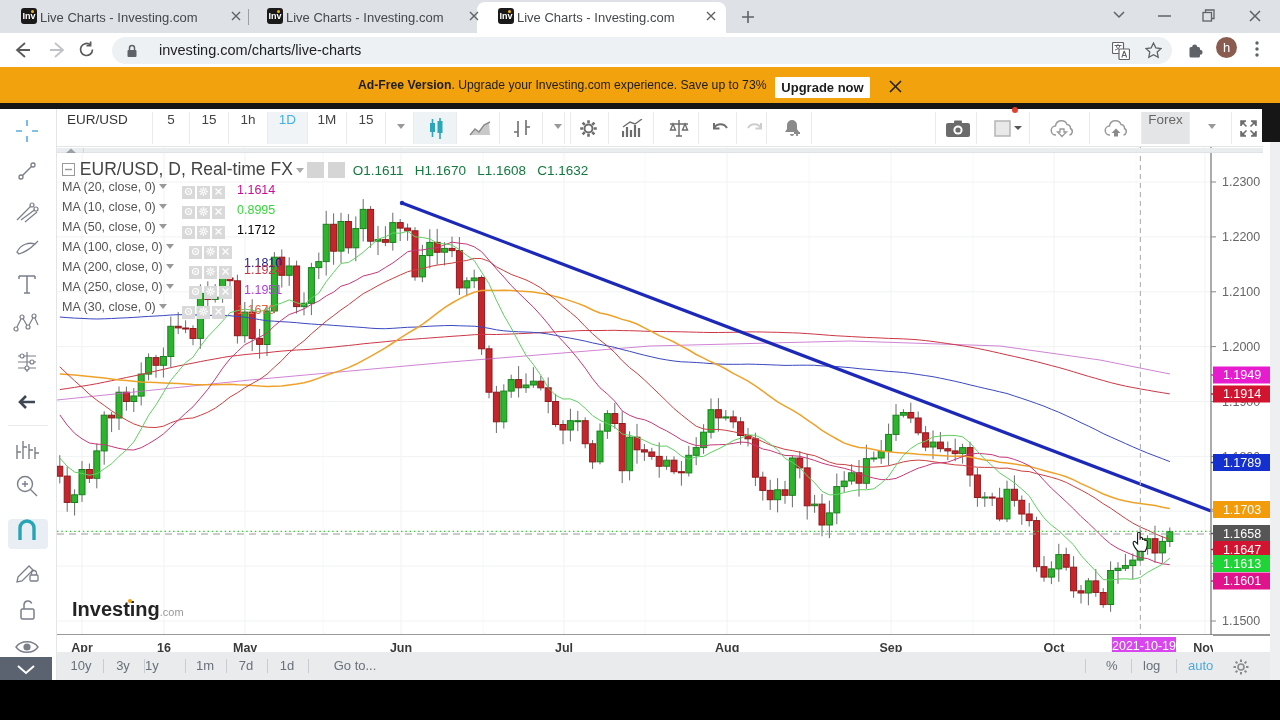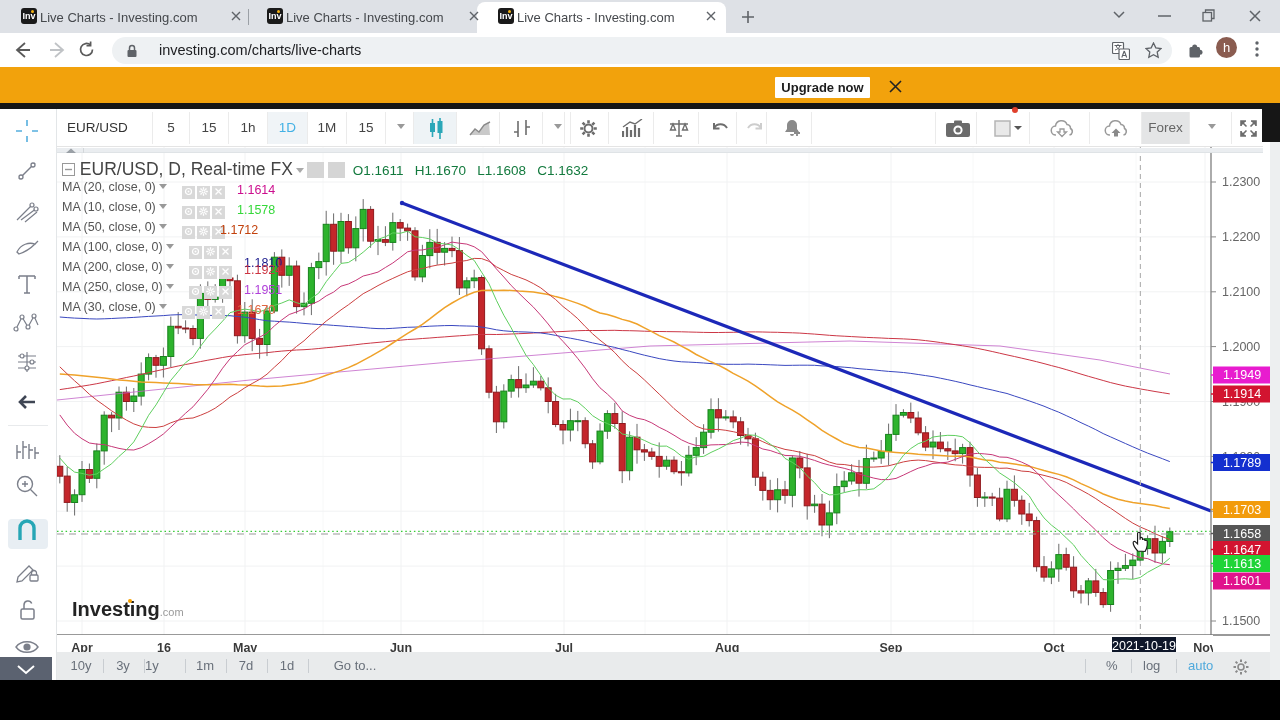--- a/index.html
+++ b/index.html
@@ -17,29 +17,29 @@
 
 #banner{position:absolute;left:0;top:67px;width:1280px;height:36px;background:#f2a20c;color:#1d1d1d;font-size:12.2px}
 #upgbtn{position:absolute;left:775px;top:10px;width:95px;height:21px;background:#fff;border-radius:1px;
  font-weight:bold;font-size:13px;text-align:center;line-height:21px;color:#1d1d1d}
 #blackstrip{position:absolute;left:0;top:103px;width:1280px;height:6px;background:#161616}
 
 #page{position:absolute;left:0;top:109px;width:1280px;height:571px;background:#fff}
 #ctoolbar{position:absolute;left:57px;top:0px;width:1206px;height:38px;background:#fff;border-bottom:1px solid #e4e4e4}
 .tbtn{position:absolute;top:3px;height:32px;border-right:1px solid #ebebeb;color:#4f4f4f;
  font-size:13.5px;text-align:center}
-.tbtn span{display:inline-block;margin-top:8px}
+.tbtn span{display:inline-block;}
 #sidebar{position:absolute;left:0;top:0;width:57px;height:571px;background:#fff;border-right:1px solid #e3e6e8}
 .sic{position:absolute;left:13px;width:28px;height:28px}
 
 #chart{position:absolute;left:57px;top:38px;width:1213px;height:497px;background:#fff}
 #dates{position:absolute;left:57px;top:526px;width:1156px;height:26px;background:#fff;overflow:hidden;
  font-size:12.5px;color:#3a3a3a;font-weight:bold}
 .dlab{position:absolute;top:6px}
-#datebadge{position:absolute;left:1055px;top:2px;width:64px;height:19px;background:#0f172a;color:#fff;
+#datebadge{position:absolute;left:1055px;top:2px;width:64px;height:19px;background:#d946ef;color:#fff;
  font-weight:normal;text-align:center;line-height:19px;font-size:12.5px}
 #bottombar{position:absolute;left:57px;top:543px;width:1223px;height:28px;background:#e9ebec;
  font-size:13px;color:#69707a;line-height:28px}
 .bsep{position:absolute;top:7px;width:1px;height:14px;background:#c9cdd1}
 #scrollstrip{position:absolute;left:1270px;top:33px;width:10px;height:538px;background:#edeff0}
 #notch{position:absolute;left:1262px;top:0px;width:18px;height:33px;background:#161616}
 #blackbottom{position:absolute;left:0;top:680px;width:1280px;height:40px;background:#000}
 #slatebox{position:absolute;left:0;top:657px;width:52px;height:23px;background:#5b6270}
 
 #legend{position:absolute;left:62px;top:50px;font-size:12.5px;color:#4a4a4a}
@@ -130,20 +130,21 @@
         </g>
       </svg>
       <div class="abs" style="left:1216px;top:4px;width:21px;height:21px;border-radius:50%;background:#8a5c50;color:#fff;font-size:13px;text-align:center;line-height:21px">h</div>
       <svg class="abs" style="left:1255px;top:7px" width="4" height="18">
         <circle cx="2" cy="3" r="1.7" fill="#5f6368"></circle>
         <circle cx="2" cy="9" r="1.7" fill="#5f6368"></circle>
         <circle cx="2" cy="15" r="1.7" fill="#5f6368"></circle>
       </svg>
     </div>
 <div id="banner">
+      <div class="abs" style="left:358px;top:11px"><b>Ad-Free Version</b>. Upgrade your Investing.com experience. Save up to 73%</div>
       <div id="upgbtn">Upgrade now</div>
       <svg class="abs" style="left:889px;top:13px" width="13" height="13">
         <path d="M1 1 L12 12 M12 1 L1 12" stroke="#222" stroke-width="1.6"></path>
       </svg>
     </div>
 <div id="blackstrip"></div>
 <div id="page">
 <div id="ctoolbar">
         <div class="tbtn" style="left:0px;width:96px;text-align:left"><span style="margin-left:10px;color:#333">EUR/USD</span></div>
         <div class="tbtn" style="left:96px;width:37px;color:#444;"><span>5</span></div>
@@ -622,32 +623,32 @@
         <div class="marow"><span class="malab">MA (10, close, 0)</span><span class="caret"></span><span class="abs" style="left:120px;top:3px;white-space:nowrap"><span class="mabox"><svg width="9" height="9" viewBox="0 0 9 9">
                 <circle cx="4.5" cy="4.5" r="3" fill="none" stroke="#fff" stroke-width="1.2"></circle>
                 <circle cx="4.5" cy="4.5" r="1" fill="#fff"></circle>
               </svg></span><span class="mabox"><svg width="9" height="9" viewBox="0 0 9 9">
                 <circle cx="4.5" cy="4.5" r="1.6" fill="none" stroke="#fff" stroke-width="1.1"></circle>
                 <g stroke="#fff" stroke-width="1.3">
                   <path d="M4.5 0.2V2M4.5 7V8.8M0.2 4.5H2M7 4.5H8.8M1.5 1.5L2.8 2.8M6.2 6.2L7.5 7.5M1.5 7.5L2.8 6.2M6.2 2.8L7.5 1.5"></path>
                 </g>
               </svg></span><span class="mabox"><svg width="9" height="9" viewBox="0 0 9 9">
                 <path d="M1.5 1.5L7.5 7.5M7.5 1.5L1.5 7.5" stroke="#fff" stroke-width="1.3"></path>
-              </svg></span></span><span class="abs maval" style="left:169px;top:3px;color:#35d83a;font-weight:normal">1.1578</span></div>
+              </svg></span></span><span class="abs maval" style="left:169px;top:3px;color:#35d83a;font-weight:normal">0.8995</span></div>
         <div class="marow"><span class="malab">MA (50, close, 0)</span><span class="caret"></span><span class="abs" style="left:120px;top:3px;white-space:nowrap"><span class="mabox"><svg width="9" height="9" viewBox="0 0 9 9">
                 <circle cx="4.5" cy="4.5" r="3" fill="none" stroke="#fff" stroke-width="1.2"></circle>
                 <circle cx="4.5" cy="4.5" r="1" fill="#fff"></circle>
               </svg></span><span class="mabox"><svg width="9" height="9" viewBox="0 0 9 9">
                 <circle cx="4.5" cy="4.5" r="1.6" fill="none" stroke="#fff" stroke-width="1.1"></circle>
                 <g stroke="#fff" stroke-width="1.3">
                   <path d="M4.5 0.2V2M4.5 7V8.8M0.2 4.5H2M7 4.5H8.8M1.5 1.5L2.8 2.8M6.2 6.2L7.5 7.5M1.5 7.5L2.8 6.2M6.2 2.8L7.5 1.5"></path>
                 </g>
               </svg></span><span class="mabox"><svg width="9" height="9" viewBox="0 0 9 9">
                 <path d="M1.5 1.5L7.5 7.5M7.5 1.5L1.5 7.5" stroke="#fff" stroke-width="1.3"></path>
-              </svg></span></span><span class="abs maval" style="left:152px;top:3px;color:#c2410c;font-weight:normal">1.1712</span></div>
+              </svg></span></span><span class="abs maval" style="left:169px;top:3px;color:#000000;font-weight:normal">1.1712</span></div>
         <div class="marow"><span class="malab">MA (100, close, 0)</span><span class="caret"></span><span class="abs" style="left:127px;top:3px;white-space:nowrap"><span class="mabox"><svg width="9" height="9" viewBox="0 0 9 9">
                 <circle cx="4.5" cy="4.5" r="3" fill="none" stroke="#fff" stroke-width="1.2"></circle>
                 <circle cx="4.5" cy="4.5" r="1" fill="#fff"></circle>
               </svg></span><span class="mabox"><svg width="9" height="9" viewBox="0 0 9 9">
                 <circle cx="4.5" cy="4.5" r="1.6" fill="none" stroke="#fff" stroke-width="1.1"></circle>
                 <g stroke="#fff" stroke-width="1.3">
                   <path d="M4.5 0.2V2M4.5 7V8.8M0.2 4.5H2M7 4.5H8.8M1.5 1.5L2.8 2.8M6.2 6.2L7.5 7.5M1.5 7.5L2.8 6.2M6.2 2.8L7.5 1.5"></path>
                 </g>
               </svg></span><span class="mabox"><svg width="9" height="9" viewBox="0 0 9 9">
                 <path d="M1.5 1.5L7.5 7.5M7.5 1.5L1.5 7.5" stroke="#fff" stroke-width="1.3"></path>

